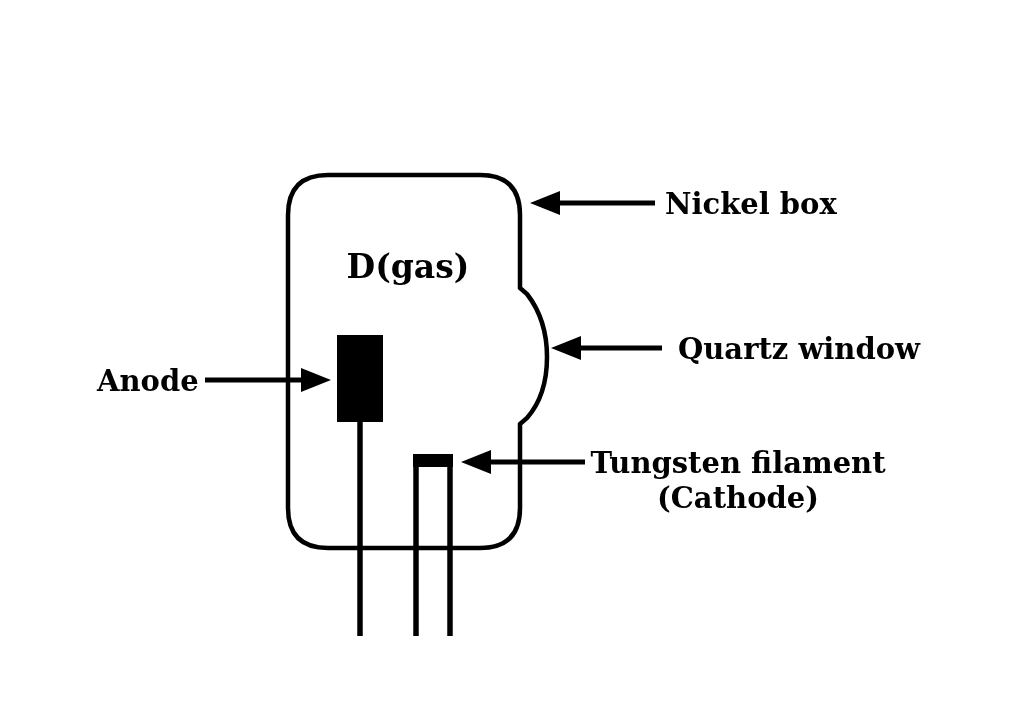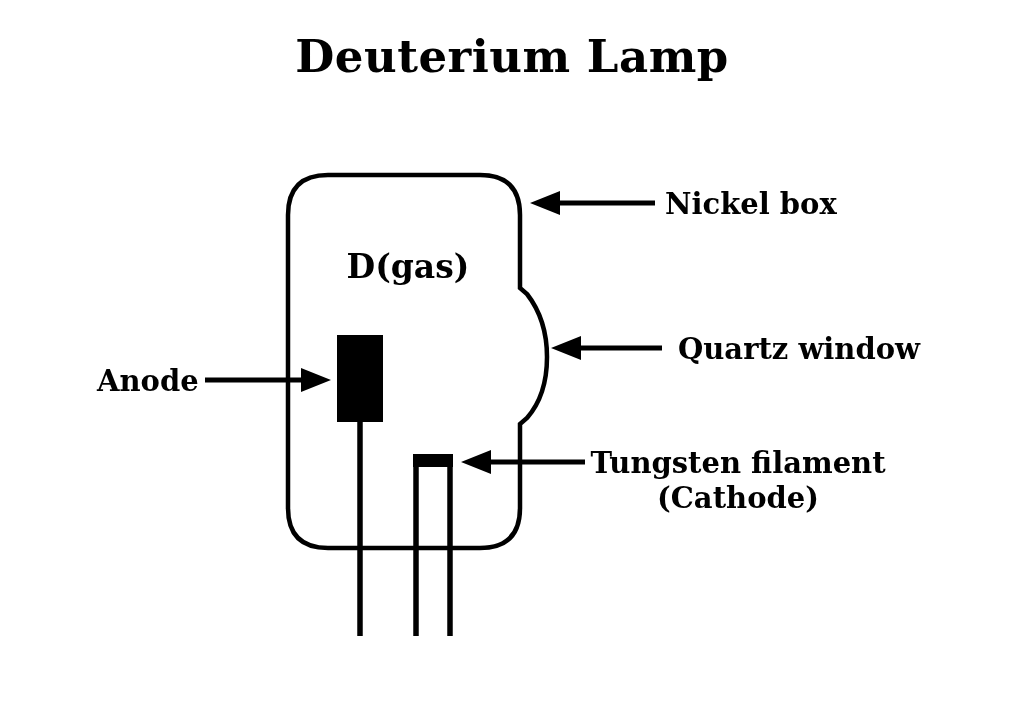--- a/index.html
+++ b/index.html
@@ -45,21 +45,20 @@
     fill: #000000;
   }
   svg text.label { font-size: 29px; }
   svg text.gas   { font-size: 33px; }
 </style>
 </head>
 <body>
 
 <div class="canvas">
 
-  <div class="title">Deuterium Lamp</div>
 
   <svg class="diagram" width="1024" height="702" viewBox="0 0 1024 702">
 
     <path class="stroke" stroke-width="4.5" d="M 328 175
              L 480 175
              Q 520 175 520 215
              L 520 288
              l 7 6
              C 541 312 547 334 547 357
              C 547 380 541 402 527 418

